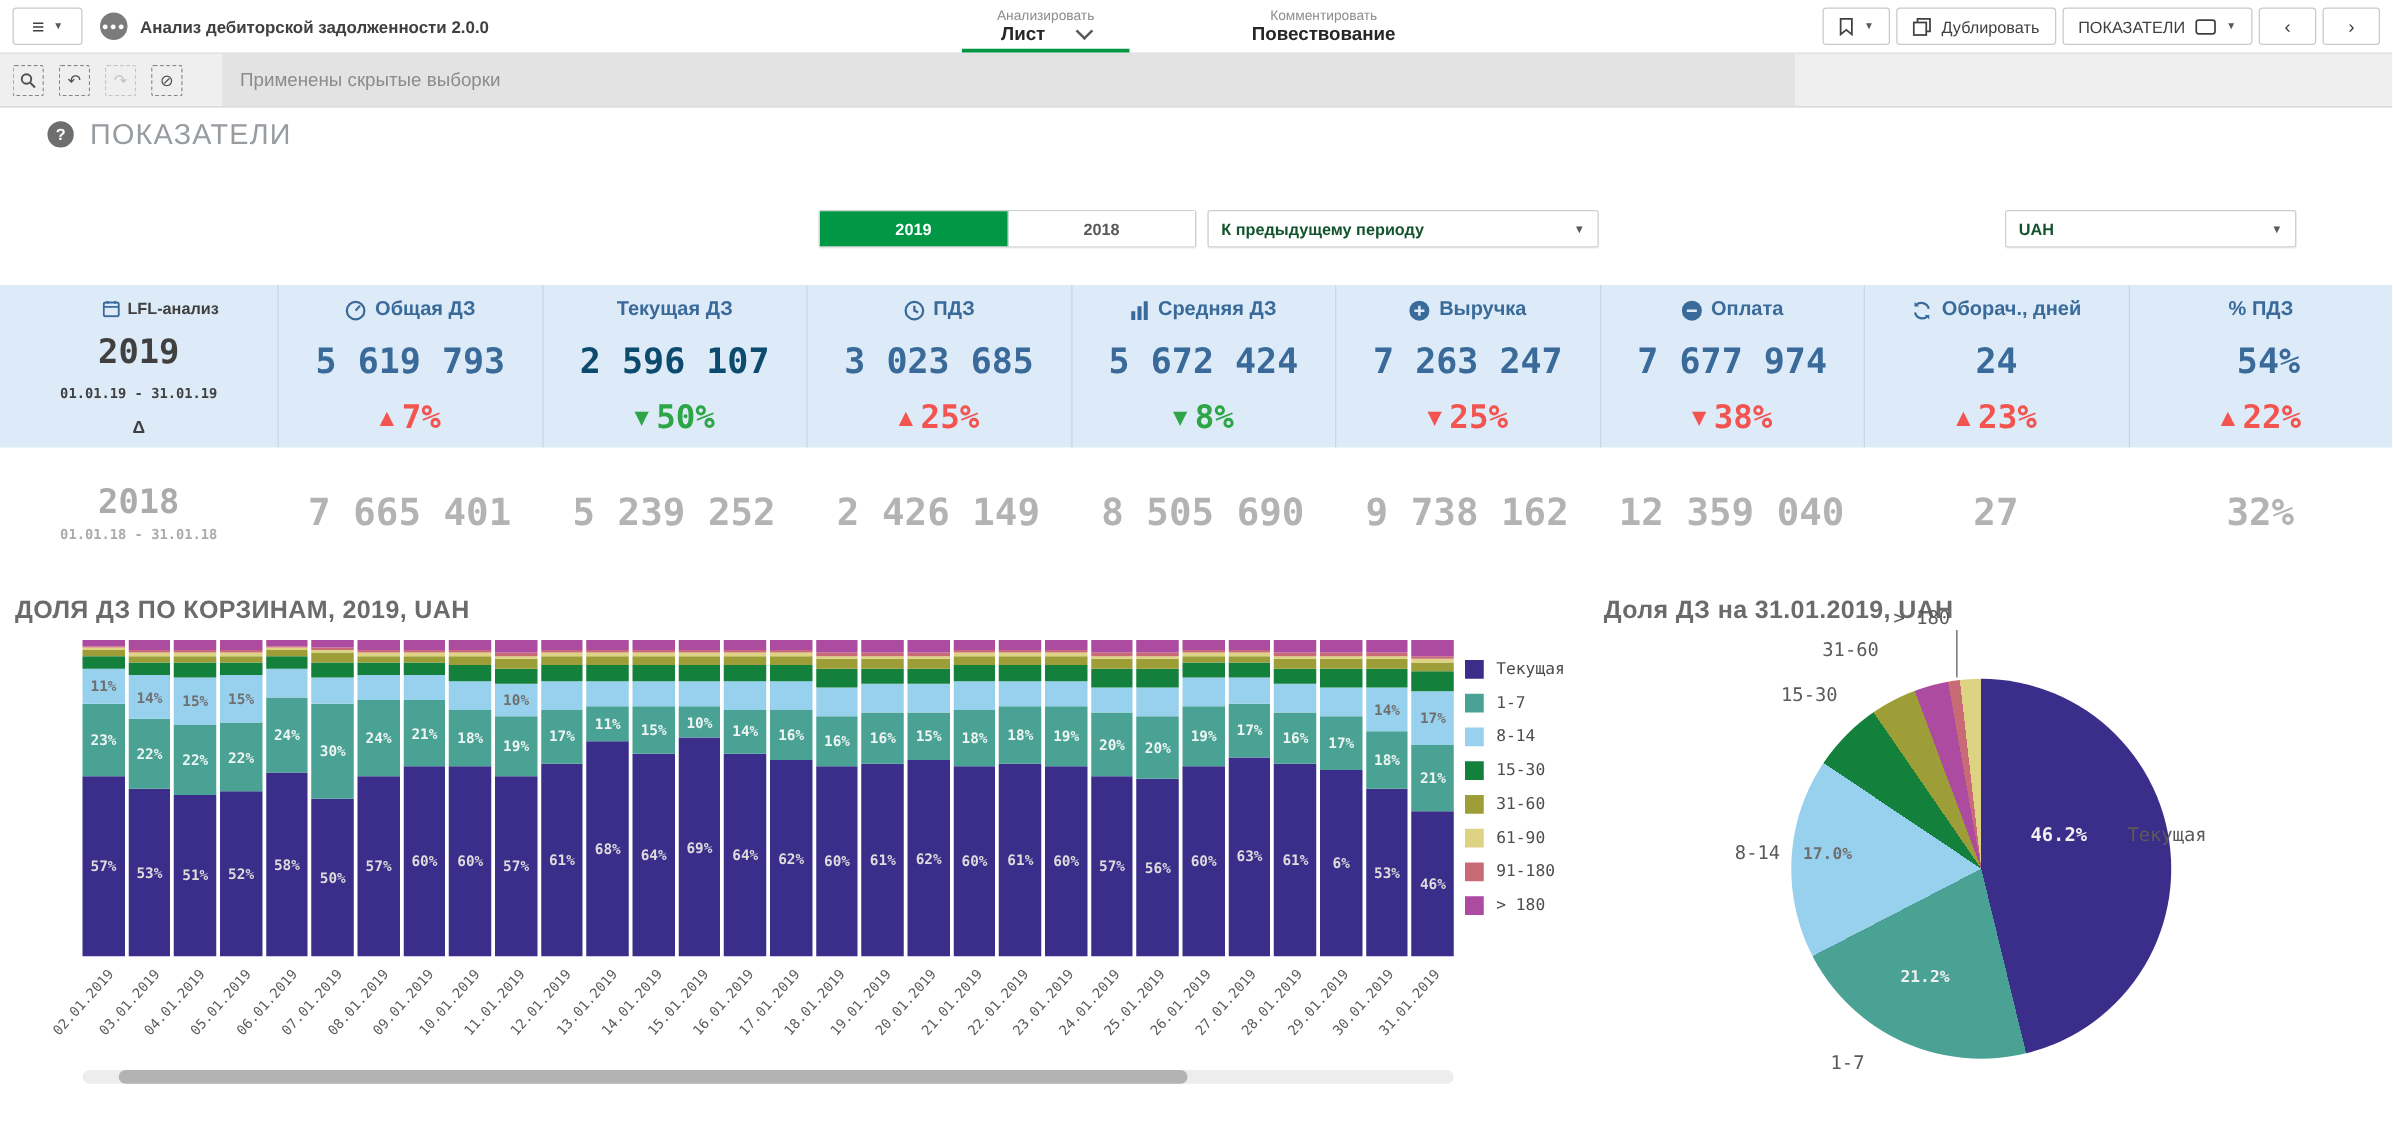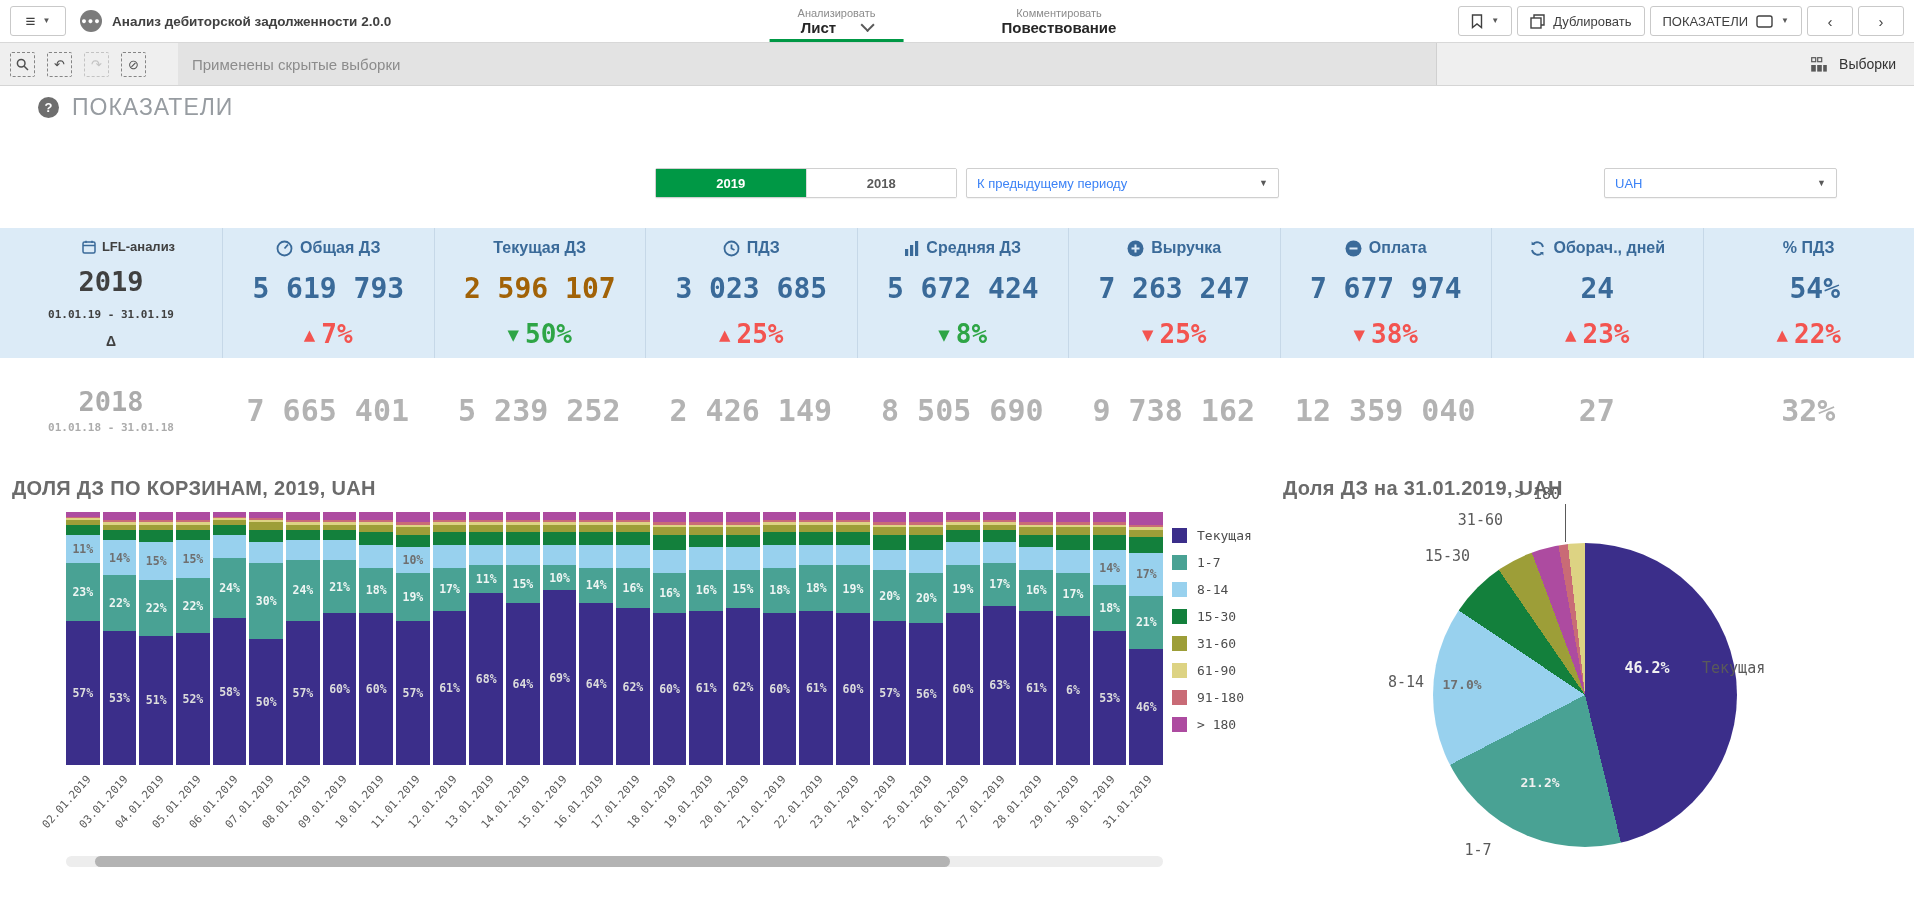--- a/index.html
+++ b/index.html
@@ -58,21 +58,21 @@
   
   .btn-group{position:absolute;top:168px;height:30px;display:flex;border:1px solid #d0d0d0;
              border-radius:2px;background:#fff;box-sizing:border-box;box-shadow:0 1px 1px rgba(0,0,0,0.05);}
   .fbtn{flex:1;display:flex;align-items:center;justify-content:center;font-size:13px;font-weight:bold;
         color:#595959;border-right:1px solid #dcdcdc;cursor:pointer;background:#fff;white-space:nowrap;}
   .fbtn:last-child{border-right:none;}
   .fbtn.sel{color:#fff;}
   .dropdown{position:absolute;top:168px;height:30px;background:#fff;border:1px solid #cfcfcf;
             border-radius:2px;box-sizing:border-box;display:flex;align-items:center;cursor:pointer;
             box-shadow:0 1px 1px rgba(0,0,0,0.05);}
-  .dd-text{margin-left:10px;font-size:13px;font-weight:normal;color:#3b82f6;}
+  .dd-text{margin-left:10px;font-size:13px;font-weight:bold;color:#14532d;}
   .dd-caret{margin-left:auto;margin-right:10px;font-size:9px;color:#595959;}
 
   
   .kpi-grid{position:absolute;left:0;top:228px;width:1914px;height:130px;display:grid;
             grid-template-columns:222px repeat(8,1fr);}
   .kpi-band{background:#dcebf7;}
   .kpi-cell{display:flex;flex-direction:column;align-items:center;justify-content:space-between;
             padding:11px 0 9px 0;box-sizing:border-box;border-left:1px solid #c6d8e8;}
   .kpi-cell:first-child{border-left:none;}
   .kpi-label{display:flex;align-items:center;gap:7px;font-size:16px;font-weight:bold;}
@@ -193,30 +193,20 @@
       <div class="selbox disabled">
         <span>↷</span>
       </div>
       <div class="selbox">
         <span>⊘</span>
       </div>
     </div>
     <div class="msg-strip">
       <span class="msg-text">Применены скрытые выборки</span>
     </div>
-    <div class="selections-zone">
-      <svg width="16" height="15" viewBox="0 0 16 15">
-        <rect x="0.7" y="0.7" width="4" height="4" fill="none" stroke="#595959" stroke-width="1.2"></rect>
-        <rect x="6.7" y="0.7" width="4" height="4" fill="none" stroke="#595959" stroke-width="1.2"></rect>
-        <rect x="0.2" y="8" width="4.6" height="6.6" fill="#595959"></rect>
-        <rect x="6.2" y="8" width="4.6" height="6.6" fill="#595959"></rect>
-        <rect x="12.2" y="8" width="3.6" height="6.6" fill="#595959"></rect>
-      </svg>
-      <span class="selections-label">Выборки</span>
-    </div>
   </div>
 
   <div class="help-icon">
     <span>?</span>
   </div>
   <div class="sheet-title">ПОКАЗАТЕЛИ</div>
 
   <div class="btn-group" id="year-group" style="left:655px;width:302px;">
       <div class="fbtn sel" style="background: rgb(0, 152, 69);">2019</div>
       <div class="fbtn">2018</div>
@@ -258,21 +248,21 @@
         <div class="kpi-value mono" style="color: rgb(58, 106, 153);">5 619 793</div>
         <div class="kpi-change mono" style="color: rgb(243, 84, 80);">
           <span class="tri">▲</span>
           <span>7%</span>
         </div>
       </div>
       <div class="kpi-cell">
         <div class="kpi-label" style="color: rgb(58, 106, 153);">
           <span>Текущая ДЗ</span>
         </div>
-        <div class="kpi-value mono" style="color: #a16207;">2 596 107</div>
+        <div class="kpi-value mono" style="color: #0c4a6e;">2 596 107</div>
         <div class="kpi-change mono" style="color: rgb(46, 165, 70);">
           <span class="tri">▼</span>
           <span>50%</span>
         </div>
       </div>
       <div class="kpi-cell">
         <div class="kpi-label" style="color: rgb(58, 106, 153);">
           <span style="display: flex;">
             <svg width="17" height="17" viewBox="0 0 17 17">
               <circle cx="8.5" cy="8.5" r="7" fill="none" stroke="#3a6a99" stroke-width="1.8"></circle>

